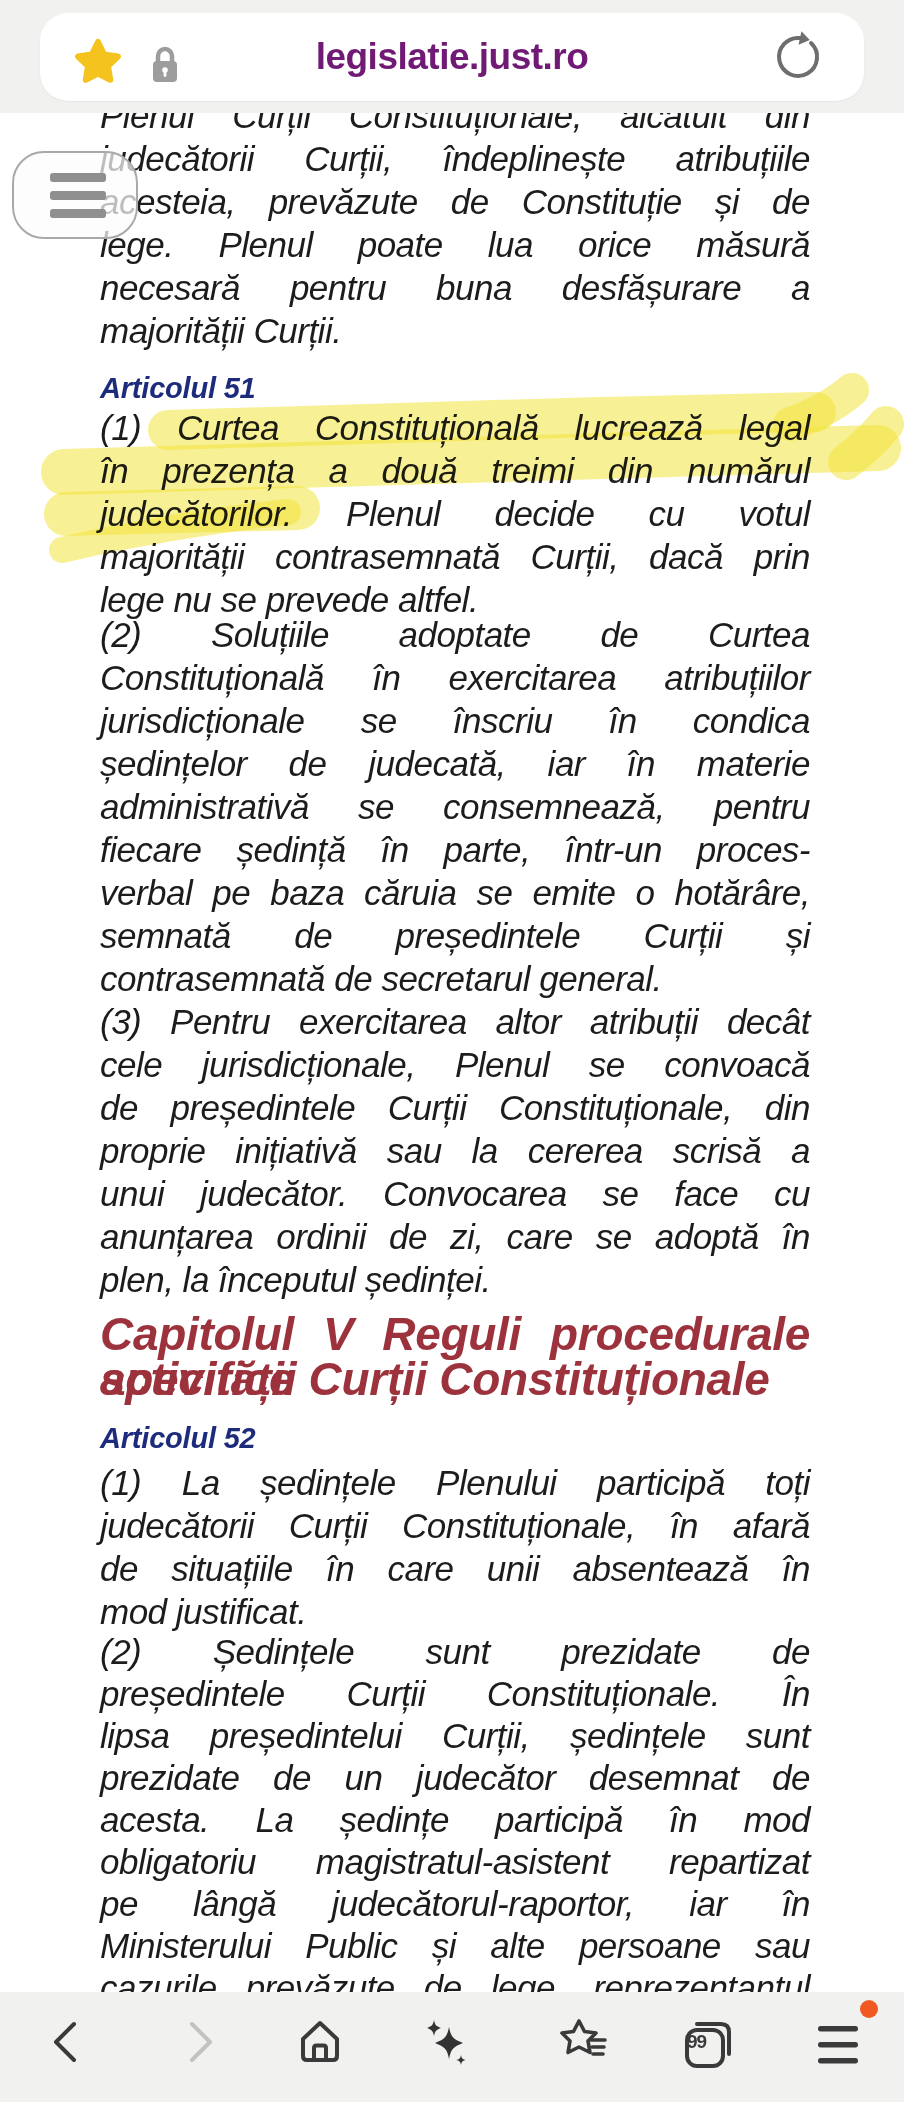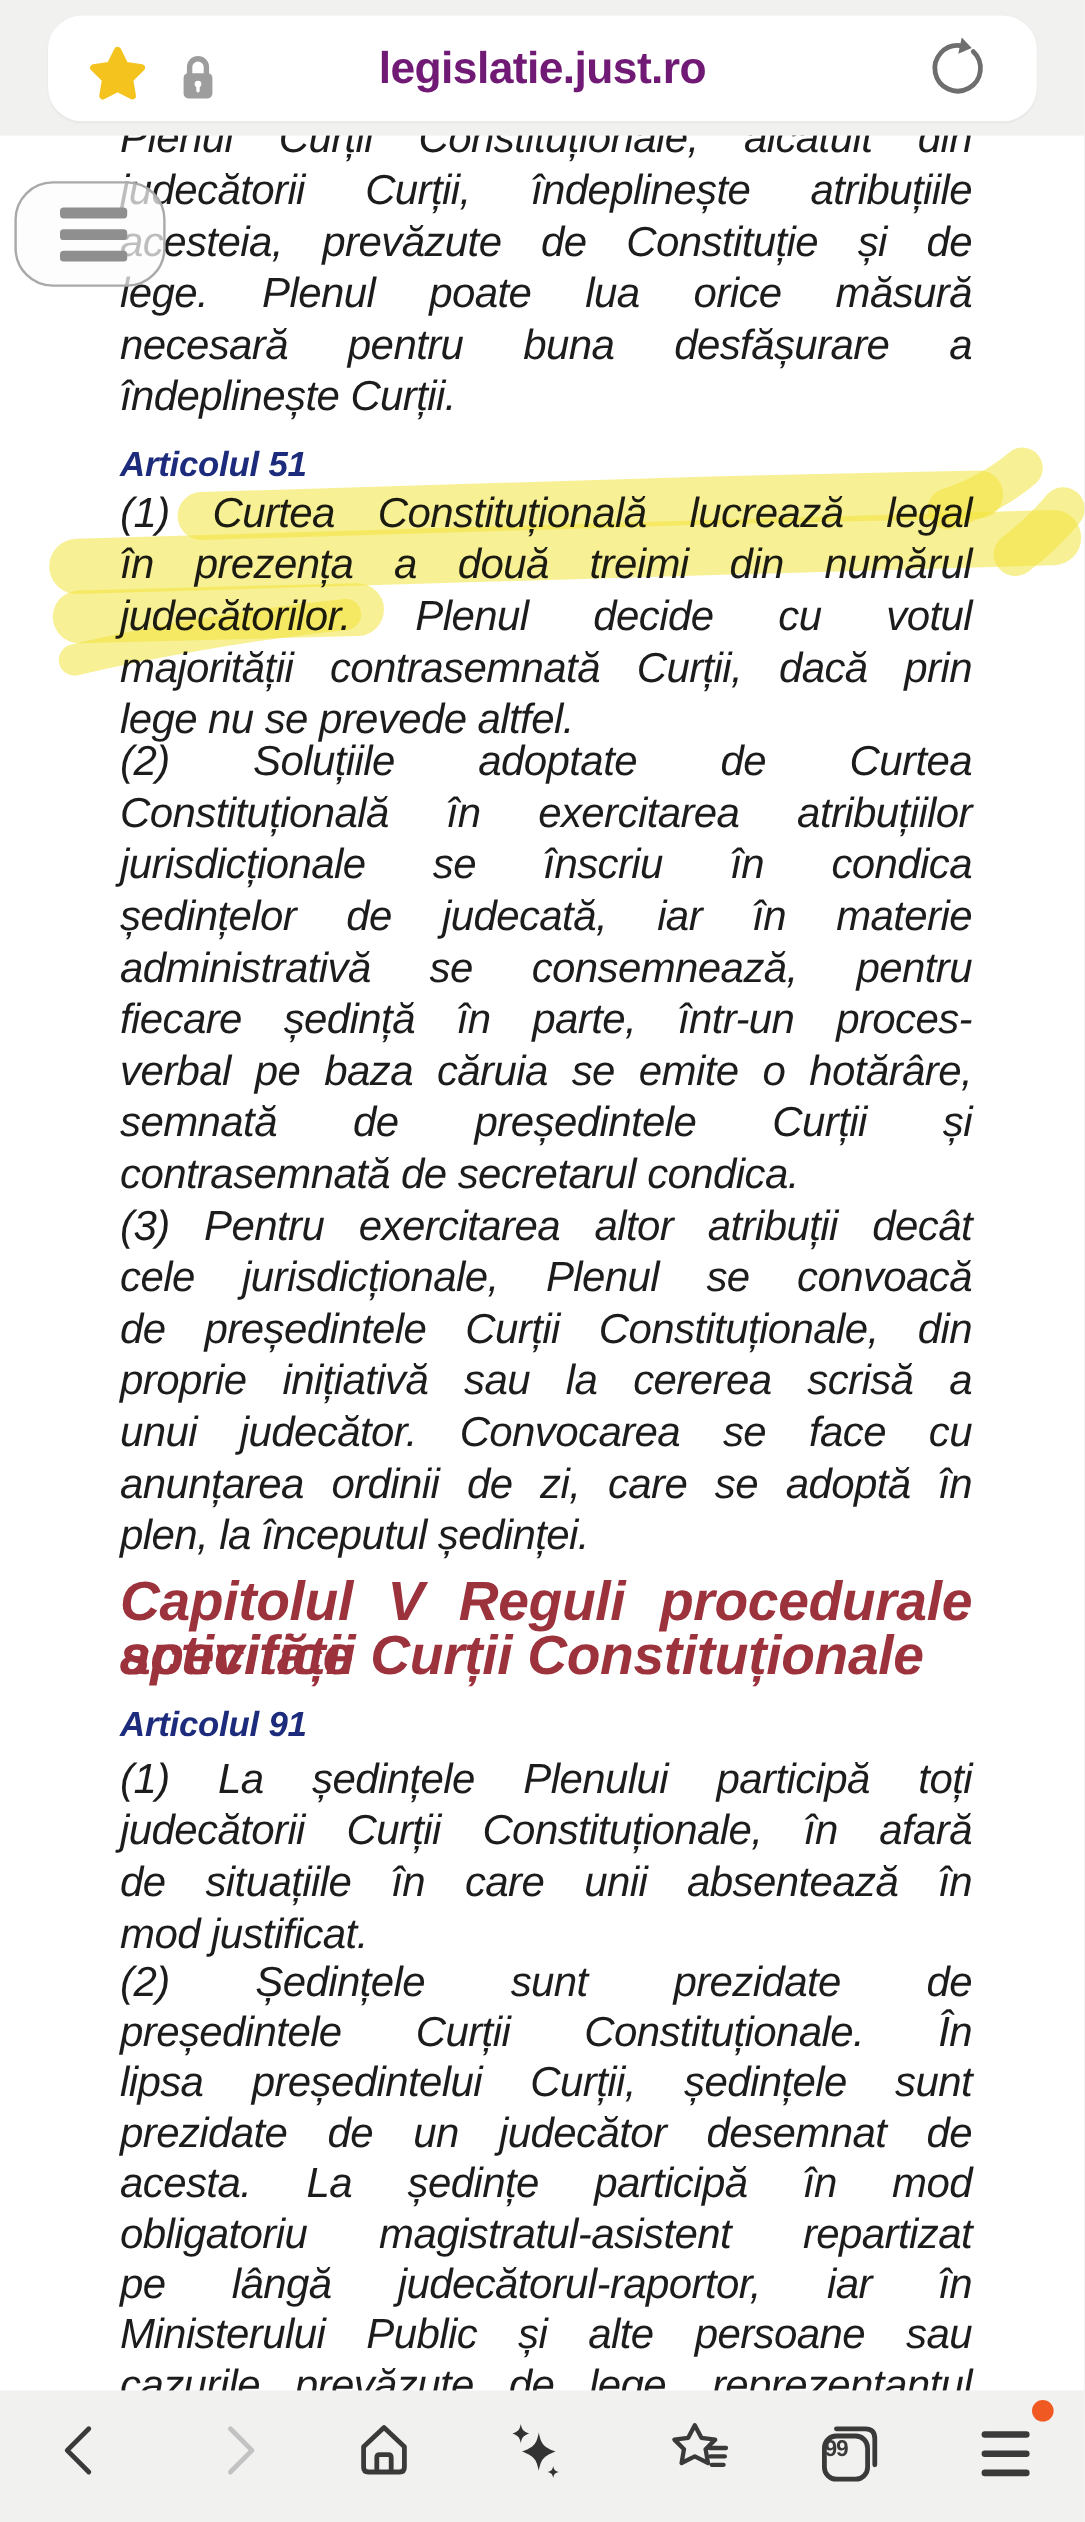--- a/index.html
+++ b/index.html
@@ -44,58 +44,58 @@
 
 <div id="screen">
 
   <div id="content">
       <div class="block b0 para">
         <div class="line">Plenul Curții Constituționale, alcătuit din</div>
         <div class="line">judecătorii Curții, îndeplinește atribuțiile</div>
         <div class="line">acesteia, prevăzute de Constituție și de</div>
         <div class="line">lege. Plenul poate lua orice măsură</div>
         <div class="line">necesară pentru buna desfășurare a</div>
-        <div class="line lastline">îndeplinește Curții.</div>
+        <div class="line lastline">majorității Curții.</div>
       </div>
       <div class="block b1 article">
         <div class="line lastline">Articolul 51</div>
       </div>
       <div class="block b2 para">
         <div class="line">(1) Curtea Constituțională lucrează legal</div>
         <div class="line">în prezența a două treimi din numărul</div>
         <div class="line">judecătorilor. Plenul decide cu votul</div>
         <div class="line">majorității contrasemnată Curții, dacă prin</div>
         <div class="line lastline">lege nu se prevede altfel.</div>
       </div>
       <div class="block b3 para">
         <div class="line">(2) Soluțiile adoptate de Curtea</div>
         <div class="line">Constituțională în exercitarea atribuțiilor</div>
         <div class="line">jurisdicționale se înscriu în condica</div>
         <div class="line">ședințelor de judecată, iar în materie</div>
         <div class="line">administrativă se consemnează, pentru</div>
         <div class="line">fiecare ședință în parte, într-un proces-</div>
         <div class="line">verbal pe baza căruia se emite o hotărâre,</div>
         <div class="line">semnată de președintele Curții și</div>
-        <div class="line lastline">contrasemnată de secretarul condica.</div>
+        <div class="line lastline">contrasemnată de secretarul general.</div>
       </div>
       <div class="block b4 para">
         <div class="line">(3) Pentru exercitarea altor atribuții decât</div>
         <div class="line">cele jurisdicționale, Plenul se convoacă</div>
         <div class="line">de președintele Curții Constituționale, din</div>
         <div class="line">proprie inițiativă sau la cererea scrisă a</div>
         <div class="line">unui judecător. Convocarea se face cu</div>
         <div class="line">anunțarea ordinii de zi, care se adoptă în</div>
         <div class="line lastline">plen, la începutul ședinței.</div>
       </div>
       <div class="block b5 chapter">
         <div class="line">Capitolul V Reguli procedurale specifice</div>
         <div class="line lastline">activității Curții Constituționale</div>
       </div>
       <div class="block b6 article">
-        <div class="line lastline">Articolul 91</div>
+        <div class="line lastline">Articolul 52</div>
       </div>
       <div class="block b7 para">
         <div class="line">(1) La ședințele Plenului participă toți</div>
         <div class="line">judecătorii Curții Constituționale, în afară</div>
         <div class="line">de situațiile în care unii absentează în</div>
         <div class="line lastline">mod justificat.</div>
       </div>
       <div class="block b8 para">
         <div class="line">(2) Ședințele sunt prezidate de</div>
         <div class="line">președintele Curții Constituționale. În</div>

